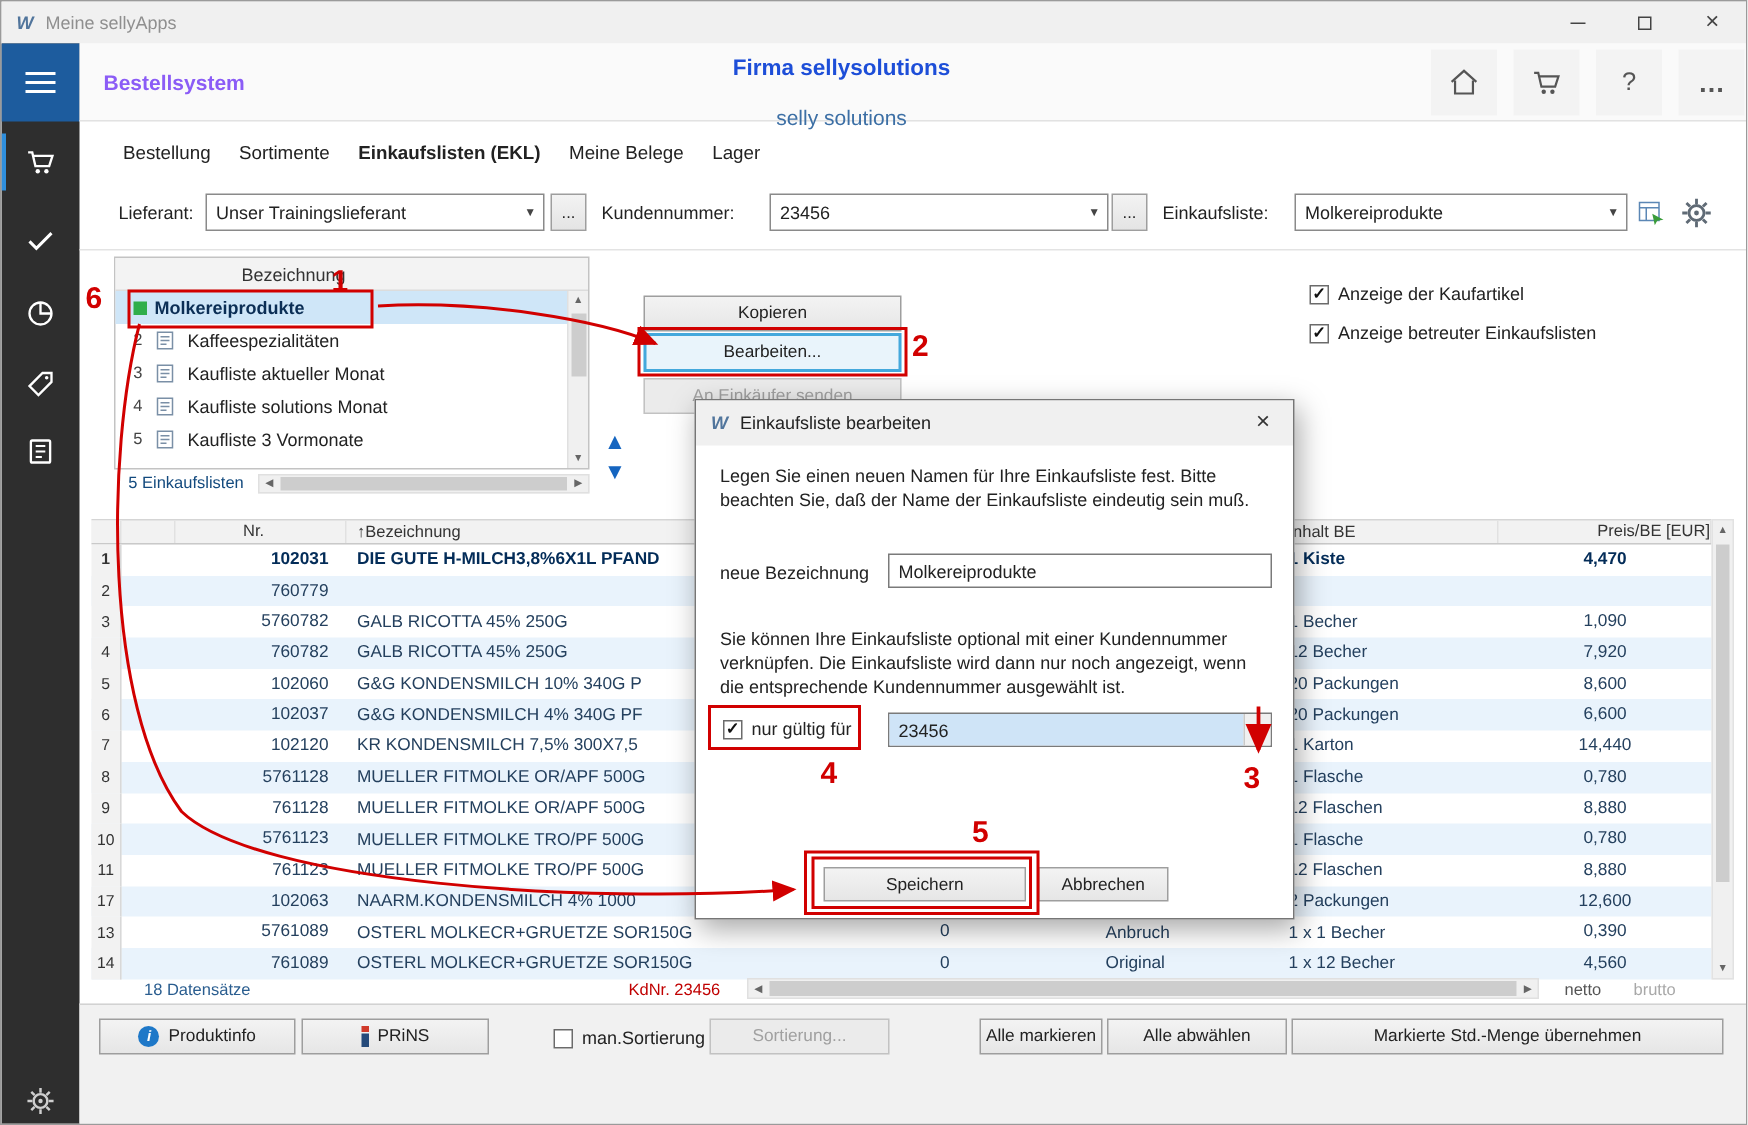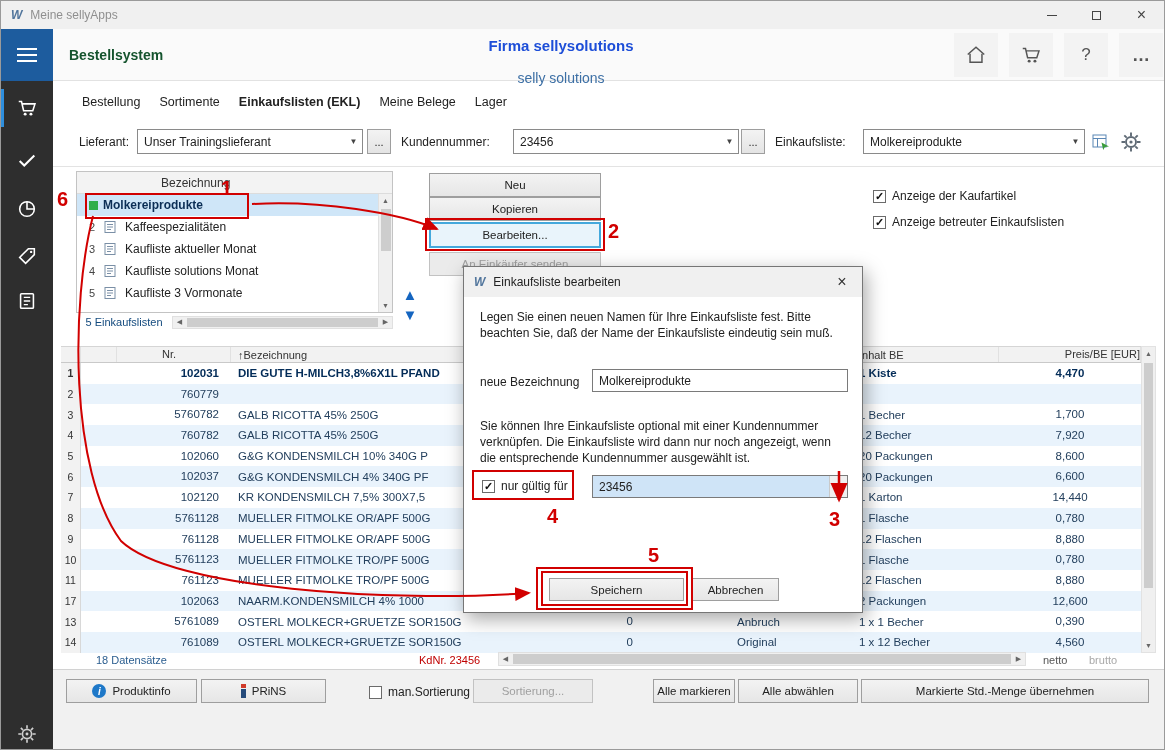--- a/index.html
+++ b/index.html
@@ -19,21 +19,21 @@
 
 #sidebar{position:absolute;left:0;top:28px;width:52px;height:722px;background:#2e2e2e}
 #burger{position:absolute;left:0;top:0;width:52px;height:52px;background:#1d5c9e;
   display:flex;flex-direction:column;justify-content:center;align-items:center;gap:4px}
 #burger i{display:block;width:20px;height:2px;background:#fff}
 .s-ico{position:absolute;left:0;width:52px;height:34px;display:flex;align-items:center;justify-content:center}
 .s-ico svg{width:22px;height:22px}
 .active-bar{position:absolute;left:0;top:60px;width:3px;height:38px;background:#2f8fdd}
 
 #header{position:absolute;left:52px;top:28px;width:1113px;height:52px;background:#fafafa;border-bottom:1px solid #e2e2e2}
-.module-title{position:absolute;left:16px;top:18px;font-size:14px;font-weight:bold;color:#14532d}
+.module-title{position:absolute;left:16px;top:18px;font-size:14px;font-weight:bold;color:#8b5cf6}
 .company{position:absolute;left:348px;top:8px;width:320px;text-align:center}
 .company .t{font-size:15px;font-weight:bold;color:#1d4ed8}
 .company .s{font-size:14px;color:#3c6fa5;margin-top:16px}
 .h-tile{position:absolute;top:4px;width:44px;height:44px;background:#f3f3f3;display:flex;align-items:center;justify-content:center;color:#555}
 .h-tile svg{width:22px;height:22px}
 
 #tabs{position:absolute;left:80px;top:92px;display:flex;gap:17px;font-size:12.5px;color:#222}
 .tab{padding:2px 1px;white-space:nowrap}
 .tab.active{font-weight:bold}
 #filter-sep{position:absolute;left:52px;top:165px;width:1113px;height:1px;background:#e3e3e3}
@@ -320,23 +320,20 @@
     <span id="list-count">5 Einkaufslisten</span>
     <div class="hscroll">
       <span class="hs-arrow">◀</span>
       <div class="hs-thumb"></div>
       <span class="hs-arrow" style="position:absolute;right:0">▶</span>
     </div>
   </div>
   <div class="move-btn" style="top:283px">▲</div>
   <div class="move-btn" style="top:303px">▼</div>
 
-  <div class="btn" style="left:428px;top:172px;width:172px">
-      <span>Neu</span>
-    </div>
   <div class="btn" style="left:428px;top:196px;width:172px">
       <span>Kopieren</span>
     </div>
   <div class="btn focused" style="left:428px;top:221px;width:172px;height:26px">
       <span>Bearbeiten...</span>
     </div>
   <div class="btn disabled" style="left:428px;top:251px;width:172px">
       <span>An Einkäufer senden</span>
     </div>
 
@@ -383,21 +380,21 @@
         <div class="td cpreis">55,950</div>
       </div>
     <div class="tr">
         <div class="td cnum">3</div>
         <div class="td cico"></div>
         <div class="td cnr">5760782</div>
         <div class="td cname">GALB RICOTTA 45% 250G</div>
         <div class="td cmenge"></div>
         <div class="td cart"></div>
         <div class="td cinh">1 Becher</div>
-        <div class="td cpreis">1,700</div>
+        <div class="td cpreis">1,090</div>
       </div>
     <div class="tr b">
         <div class="td cnum">4</div>
         <div class="td cico"></div>
         <div class="td cnr">760782</div>
         <div class="td cname">GALB RICOTTA 45% 250G</div>
         <div class="td cmenge"></div>
         <div class="td cart"></div>
         <div class="td cinh">12 Becher</div>
         <div class="td cpreis">7,920</div>

